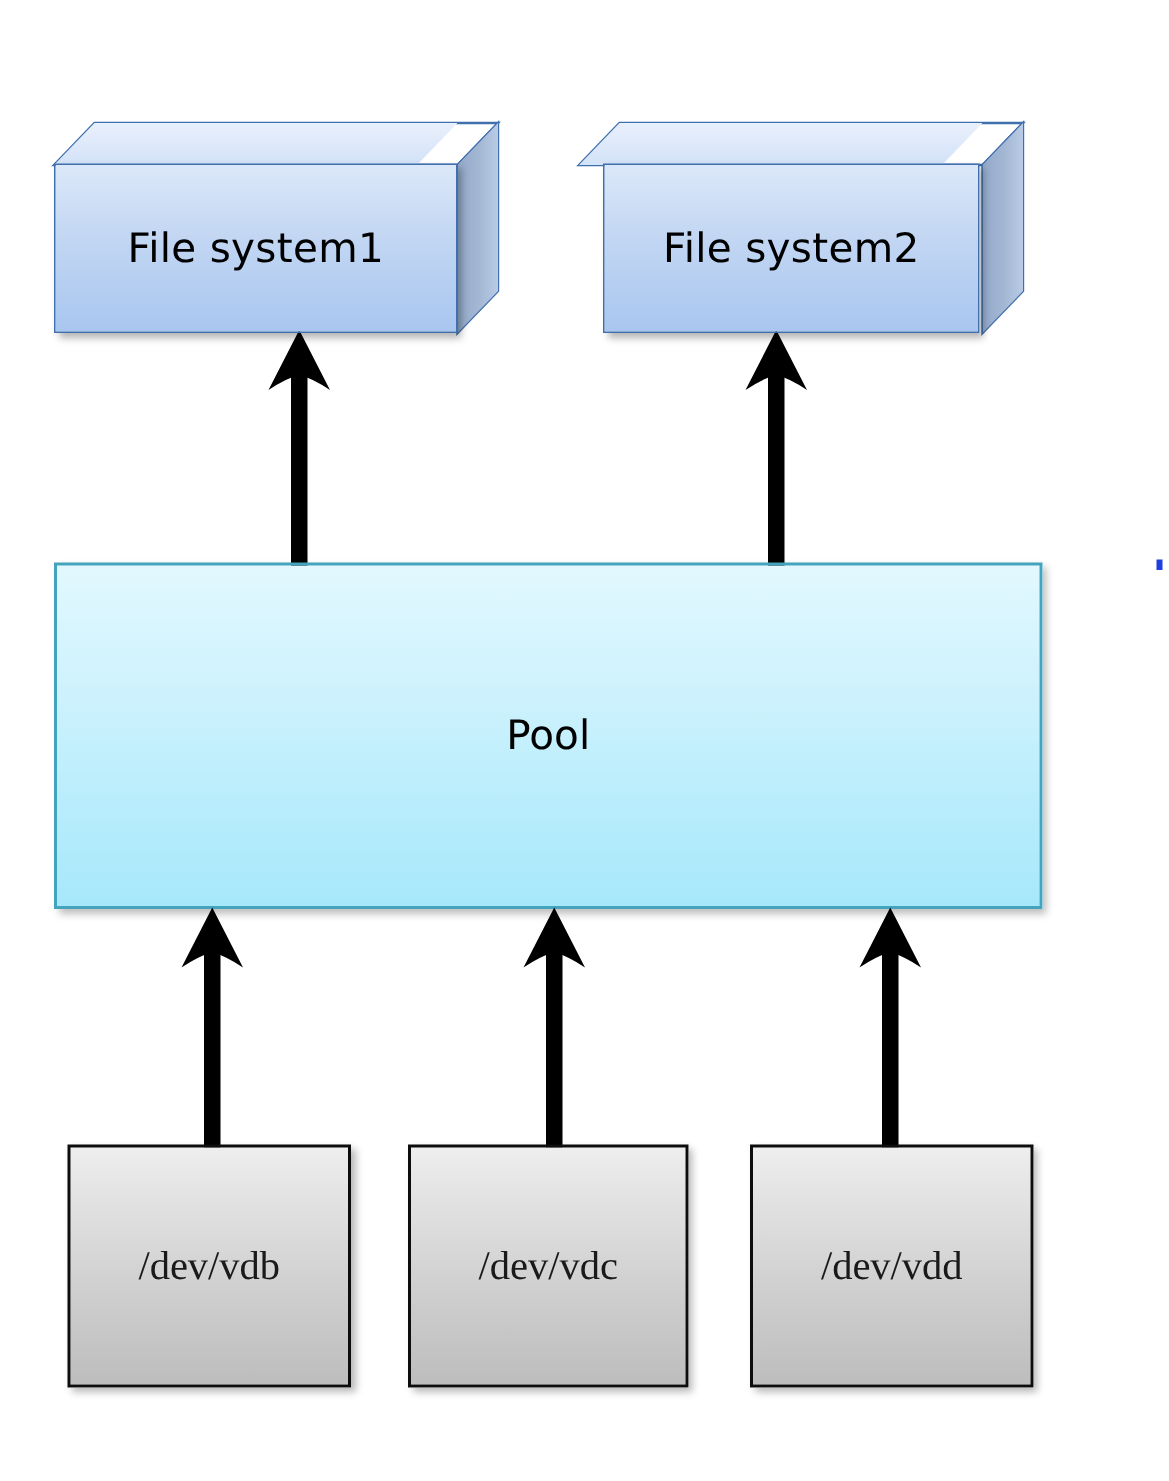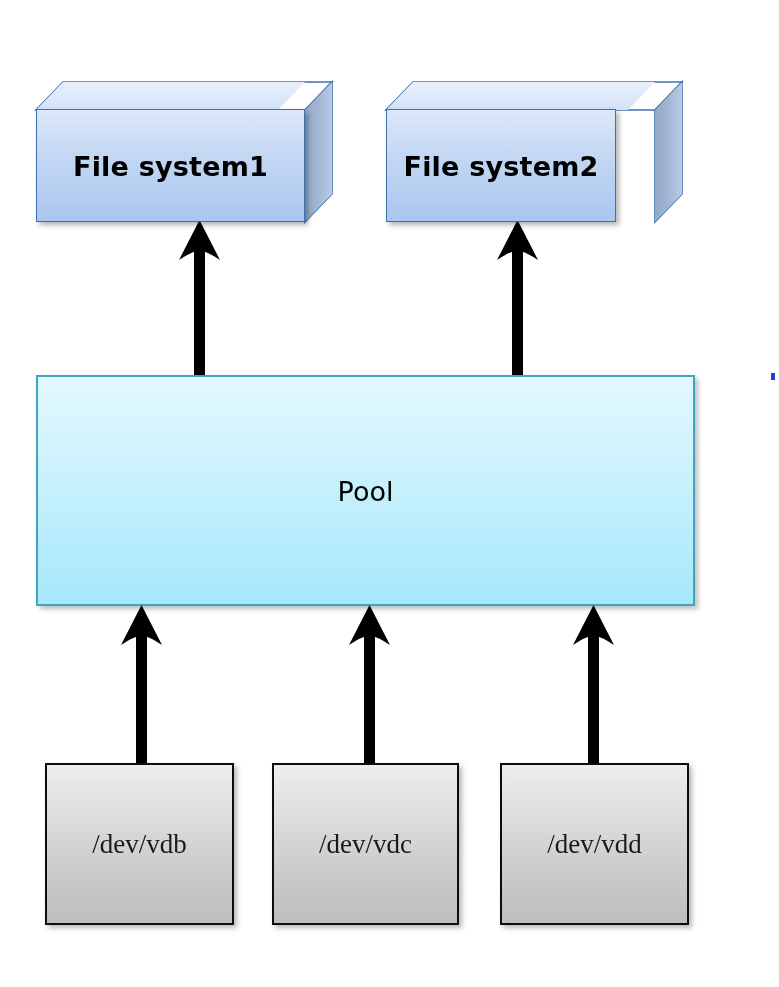--- a/index.html
+++ b/index.html
@@ -14,21 +14,20 @@
     position: relative;
     width: 779px;
     height: 987px;
     background: #ffffff;
     overflow: hidden;
   }
 
   
   .cube {
     position: absolute;
-    font-weight: bold;
   }
   .cube .face-front {
     position: absolute;
     left: 0;
     box-sizing: border-box;
     border: 1.6px solid #3f6fad;
     background: linear-gradient(to bottom, #dce8f9 0%, #c3d7f3 42%, #a9c6f0 100%);
     box-shadow: 3px 3px 5px rgba(0,0,0,0.30);
     z-index: 2;
   }
@@ -141,21 +140,21 @@
                 background: linear-gradient(to bottom, #e9f0fc 0%, #d3e2f8 100%);">
     </div>
     <svg class="arrow-svg" style="left:0; top:0;" width="296" height="140" viewBox="0 0 296 140">
       <polygon points="27,0 296,0 269,28 0,28" fill="none" stroke="#3f6fad" stroke-width="1.6"></polygon>
       <polygon points="269,28 296,0 296,112 269,140" fill="none" stroke="#3f6fad" stroke-width="1.6"></polygon>
     </svg>
     <div class="face-side" style="left:269px; top:0; width:27px; height:140px;
                 clip-path: polygon(0 28px, 100% 0, 100% calc(100% - 28px), 0 100%);
                 border:none;">
     </div>
-    <div class="face-front" style="left:0; top:27px; width:230px; height:113px;">
+    <div class="face-front" style="left:16px; top:27px; width:251px; height:113px;">
       <span class="cube-label">File system2</span>
     </div>
   </div>
 
   <svg class="arrow-svg" style="left:178px; top:220px;" width="44" height="160" viewBox="0 0 44 160">
     <rect x="16" y="26" width="11" height="134" fill="#000000"></rect>
     <path d="M 21.5 0 L 42 40 Q 30 32 21.5 30 Q 13 32 1 40 Z" fill="#000000"></path>
   </svg>
 
   <svg class="arrow-svg" style="left:496px; top:220px;" width="44" height="160" viewBox="0 0 44 160">

